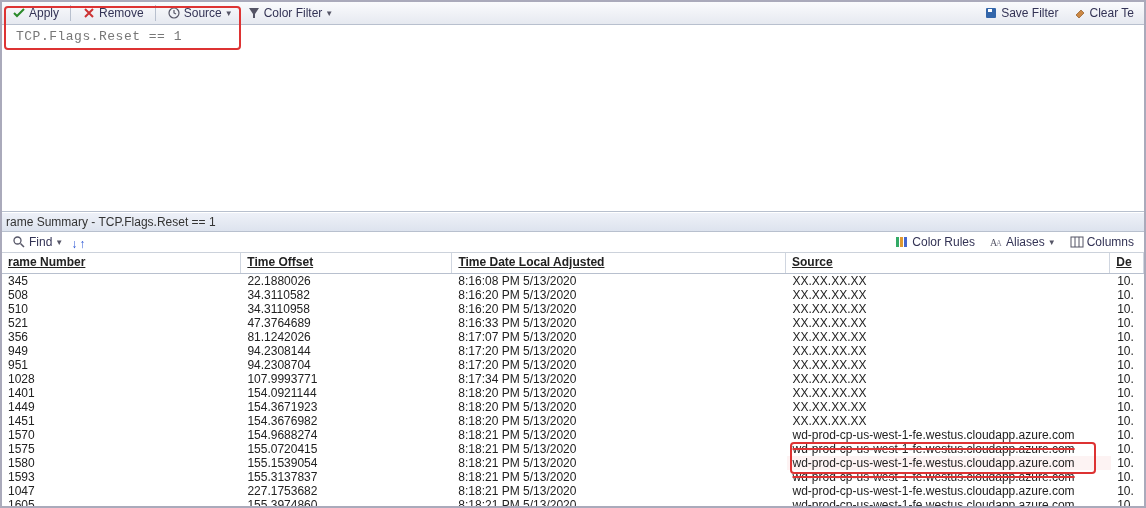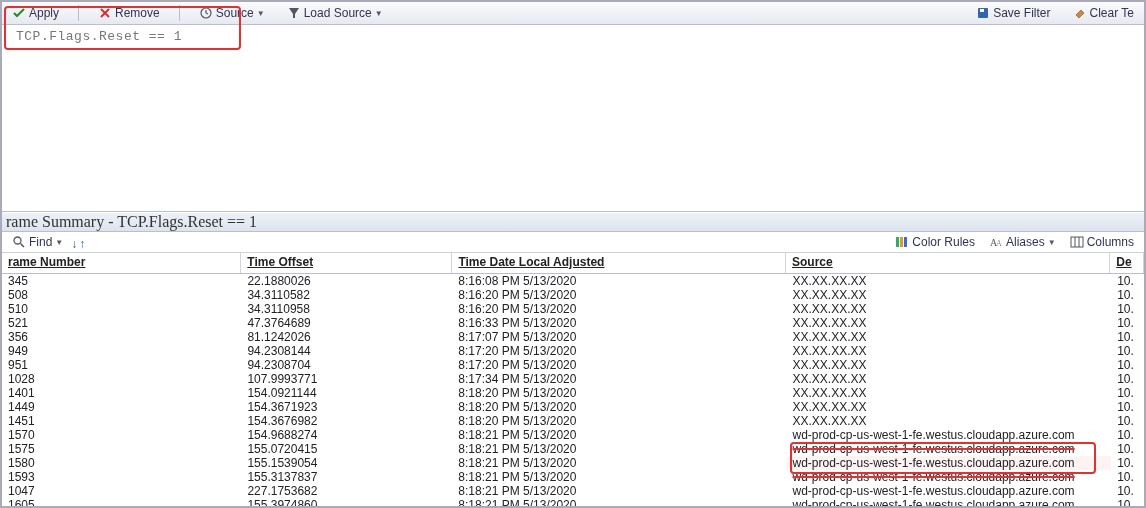--- a/index.html
+++ b/index.html
@@ -1,34 +1,34 @@
 <!DOCTYPE html>
 <html><head>
 <meta charset="utf-8">
 <style>
   html, body { margin:0; padding:0; font-family: "Segoe UI", Tahoma, sans-serif; font-size:12px; color:#222; background:#fff; }
   .app { border:2px solid #aab; width:1142px; height:504px; position:relative; overflow:hidden; background:#fff; }
   
   
   .filter-toolbar { height:22px; background:linear-gradient(#fafbfd,#e6e9f0); border-bottom:1px solid #b8c0ce; display:flex; align-items:center; padding:0 4px; justify-content:space-between; }
-  .tb-left, .tb-right { display:flex; align-items:center; gap:10px; }
+  .tb-left, .tb-right { display:flex; align-items:center; gap:2px; }
   .tb-btn { display:inline-flex; align-items:center; gap:3px; padding:1px 5px; border:1px solid transparent; border-radius:2px; cursor:pointer; color:#335; }
   .tb-sep { width:1px; height:16px; background:#b8c0ce; margin:0 3px; }
   .caret { font-size:8px; color:#556; }
   .ico { width:14px; height:14px; display:inline-block; }
   .ico svg { width:14px; height:14px; display:block; }
   
   
   .red-box1 { position:absolute; left:2px; top:4px; width:233px; height:40px; border:2px solid #d33; border-radius:4px; pointer-events:none; z-index:50; }
   
   
   .filter-text-area { height:178px; background:#fff; border-bottom:1px solid #b8c0ce; padding:4px 14px; font-family: Consolas, "Courier New", monospace; font-size:13px; color:#777; letter-spacing:0.5px; }
   
   
-  .panel-title { height:18px; background:linear-gradient(#eef1f8,#dde3ee); border-top:1px solid #fff; border-bottom:1px solid #b8c0ce; padding-left:4px; line-height:18px; font-size:16px; color:#333;font-family:Liberation Serif, serif; }
+  .panel-title { height:18px; background:linear-gradient(#eef1f8,#dde3ee); border-top:1px solid #fff; border-bottom:1px solid #b8c0ce; padding-left:4px; line-height:18px; font-size:12px; color:#333; }
   
   
   .find-bar { height:20px; display:flex; align-items:center; justify-content:space-between; padding:0 4px; border-bottom:1px solid #ccd2db; }
   .fb-left,.fb-right { display:flex; align-items:flex-end; gap:2px; }
   .arrow-blue { color:#2a55d4; font-weight:bold; font-size:12px; }
   
   
   .tbl-head { display:flex; height:20px; border-bottom:1px solid #b8c0ce; background:#fff; }
   .tbl-head .th { border-right:1px solid #d0d6e0; padding:2px 6px; font-weight:600; color:#222;text-decoration:underline; }
   .tbl-body { overflow:hidden; }
@@ -80,21 +80,21 @@
           </span>
         <span>Source</span>
         <span class="caret">▼</span>
       </span>
       <span class="tb-btn">
         <span class="ico">
             <svg viewBox="0 0 14 14">
               <path d="M2 2 H12 L8 8 V12 H6 V8 Z" fill="#556"></path>
             </svg>
           </span>
-        <span>Load Source</span>
+        <span>Color Filter</span>
         <span class="caret">▼</span>
       </span>
     </div>
     <div class="tb-right">
       <span class="tb-btn">
         <span class="ico">
             <svg viewBox="0 0 14 14">
               <rect x="2" y="2" width="10" height="10" rx="1" fill="#36a"></rect>
               <rect x="4" y="3" width="4" height="3" fill="#fff"></rect>
             </svg>

